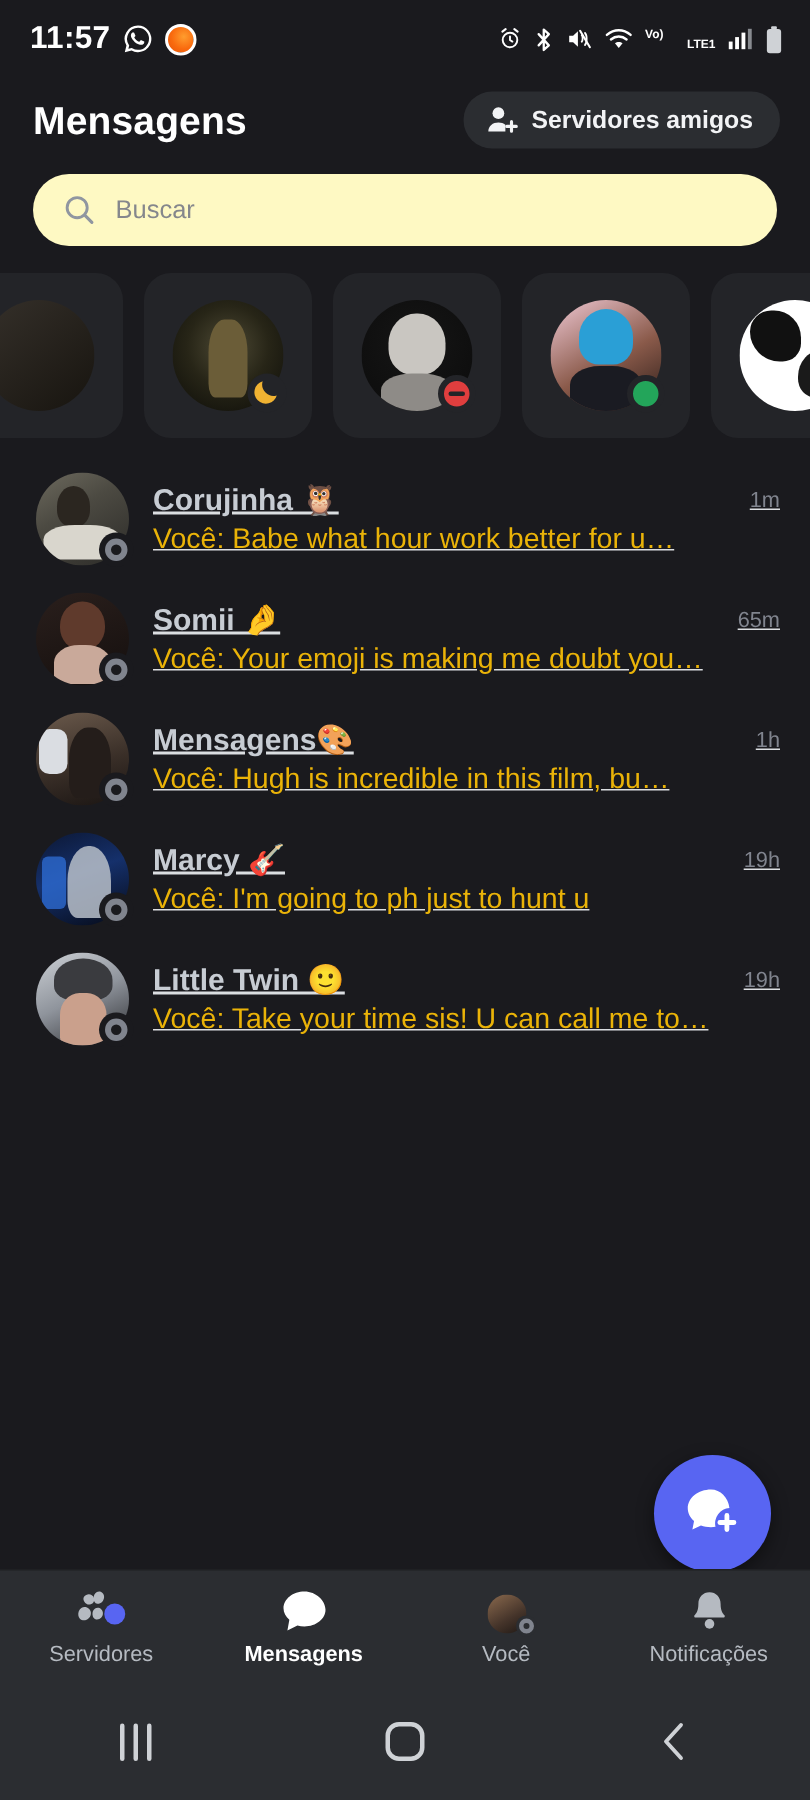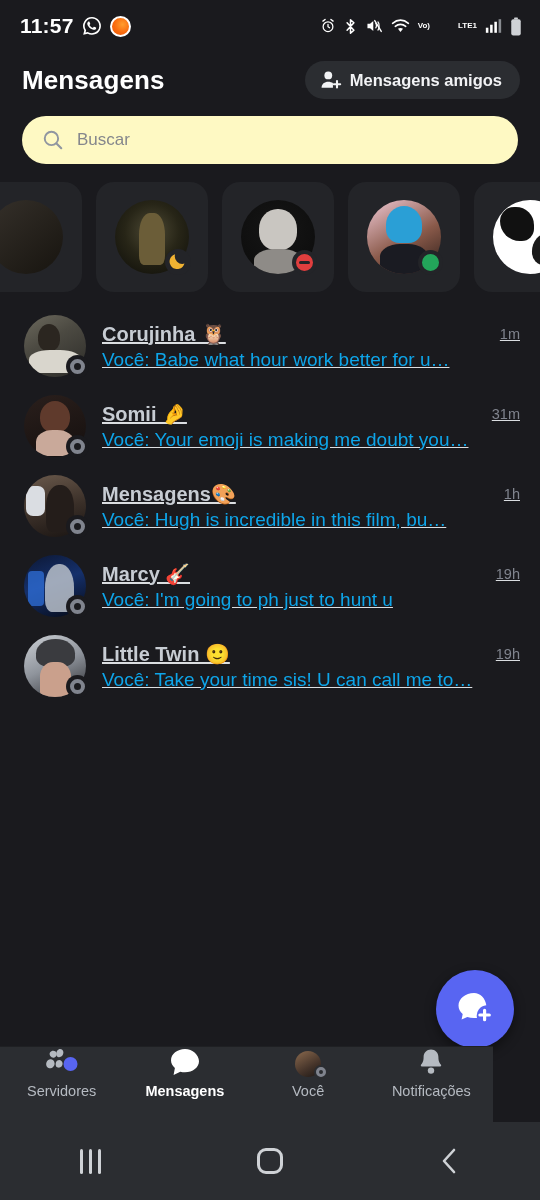--- a/index.html
+++ b/index.html
@@ -21,21 +21,21 @@
   .sb-left { display:flex; align-items:center; gap:7px; }
   .sb-time { font-size:21px; font-weight:600; color:#ffffff; letter-spacing:.2px; }
   .sb-right { display:flex; align-items:center; gap:8px; }
   .sb-ico { display:block; }
   .wa-ico { width:22px; height:22px; }
   .orange-dot {
     width:21px; height:21px; border-radius:50%;
     background:radial-gradient(circle at 62% 38%, #ff9d2e 0%, #f96a0e 55%, #e8550a 100%);
     border:2px solid #ffffff;
   }
-  .volte { display:flex; flex-direction:row; align-items:flex-end; line-height:1; }
+  .volte { display:flex; flex-direction:column; align-items:flex-start; line-height:1; }
   .volte b { font-size:8px; font-weight:700; color:#fff; }
   .volte i { font-size:8px; font-style:normal; font-weight:700; color:#fff; margin-top:-1px;padding-left:28px; }
 
   
   .header {
     height:56px; display:flex; align-items:center;
     justify-content:space-between; padding:0 20px 0 22px;
   }
   .page-title { font-size:26px; font-weight:700; color:#ffffff; letter-spacing:.1px; }
   .add-friends {
@@ -101,37 +101,37 @@
     border:4.5px solid #80848e; background:#1a1a1e; box-sizing:border-box;
   }
   .dm-body { flex:1; min-width:0;text-decoration:underline; }
   .dm-top { display:flex; align-items:center; justify-content:space-between; gap:10px; }
   .dm-name {
     font-size:20px; font-weight:700; color:#c7ccd3;
     white-space:nowrap; overflow:hidden; text-overflow:ellipsis;
   }
   .dm-time { font-size:14.5px; color:#80848e; flex:0 0 auto; font-weight:400; }
   .dm-msg {
-    font-size:19px; color:#0ea5e9; margin-top:3px;
+    font-size:19px; color:#eab308; margin-top:3px;
     white-space:nowrap; overflow:hidden; text-overflow:ellipsis;
   }
 
   
   .fab {
     position:absolute; right:26px; bottom:152px;
     width:78px; height:78px; border-radius:50%;
     background:#5865f2; border:none; cursor:pointer;
     display:flex; align-items:center; justify-content:center;
     box-shadow:0 4px 12px rgba(0,0,0,.45);
   }
 
   
   .bottomnav {
-    position:absolute; left:0; bottom:78px; width:493px; height:76px;
-    background:#2b2d31; display:flex; align-items:flex-start;
+    position:absolute; left:0; bottom:78px; width:540px; height:76px;
+    background:#2b2d31; display:flex; align-items:center;
     border-top:1px solid #1f2023;
   }
   .nav-item {
     flex:1; display:flex; flex-direction:column;
     align-items:center; gap:6px; cursor:pointer; position:relative;
   }
   .nav-ico { height:30px; display:flex; align-items:flex-end; position:relative; }
   .nav-label { font-size:14.5px; color:#b5bac1; }
   .nav-item.active .nav-label { color:#ffffff; font-weight:700; }
   .nav-av { width:26px; height:26px; border-radius:50%; overflow:hidden; position:relative; }
@@ -246,21 +246,21 @@
 </div>
 
 <div class="header">
   <div class="page-title">Mensagens</div>
   <button class="add-friends">
     <svg width="22" height="20" viewBox="0 0 24 22">
       <circle cx="9" cy="6" r="4.3" fill="#f2f3f5"></circle>
       <path d="M1.6 19.4c0-4.1 3.3-6.6 7.4-6.6 2 0 3.8.6 5.1 1.6v5z" fill="#f2f3f5"></path>
       <path d="M18.6 12.2v7M15.1 15.7h7" stroke="#f2f3f5" stroke-width="2.3" stroke-linecap="round"></path>
     </svg>
-    <span>Mensagens amigos</span>
+    <span>Servidores amigos</span>
   </button>
 </div>
 
 <div class="search-wrap">
   <div class="search-bar">
     <svg width="22" height="22" viewBox="0 0 24 24">
       <circle cx="10.3" cy="10.3" r="7.3" fill="none" stroke="#9096a0" stroke-width="2.1"></circle>
       <path d="M15.8 15.8 21 21" stroke="#9096a0" stroke-width="2.3" stroke-linecap="round"></path>
     </svg>
     <div class="search-text">Buscar</div>
@@ -343,21 +343,21 @@
   <div class="dm-row">
     <div class="dm-av">
       <div class="img">
           <div class="art a-somii"></div>
         </div>
       <div class="dm-status"></div>
     </div>
     <div class="dm-body">
       <div class="dm-top">
         <div class="dm-name">Somii 🤌</div>
-        <div class="dm-time">31m</div>
+        <div class="dm-time">65m</div>
       </div>
       <div class="dm-msg">Você: Your emoji is making me doubt you…</div>
     </div>
   </div>
 
   <div class="dm-row">
     <div class="dm-av">
       <div class="img">
           <div class="art a-jelly"></div>
         </div>

